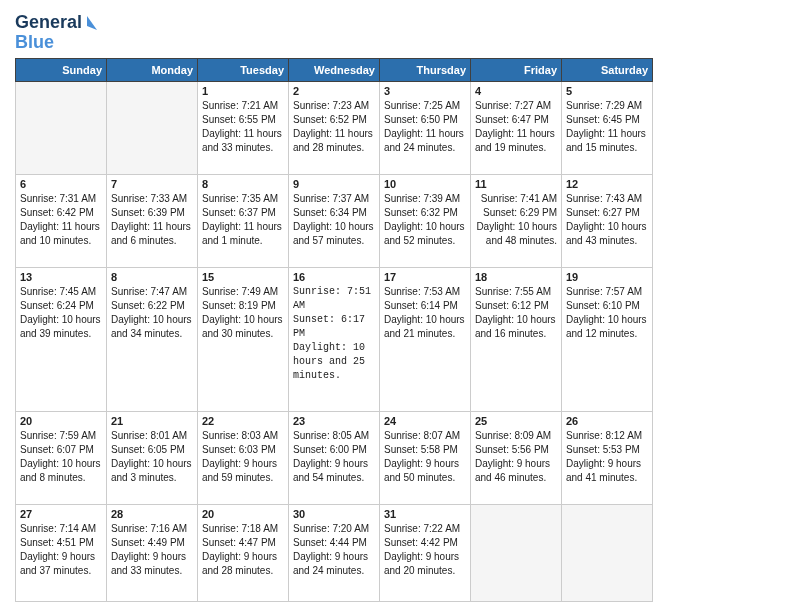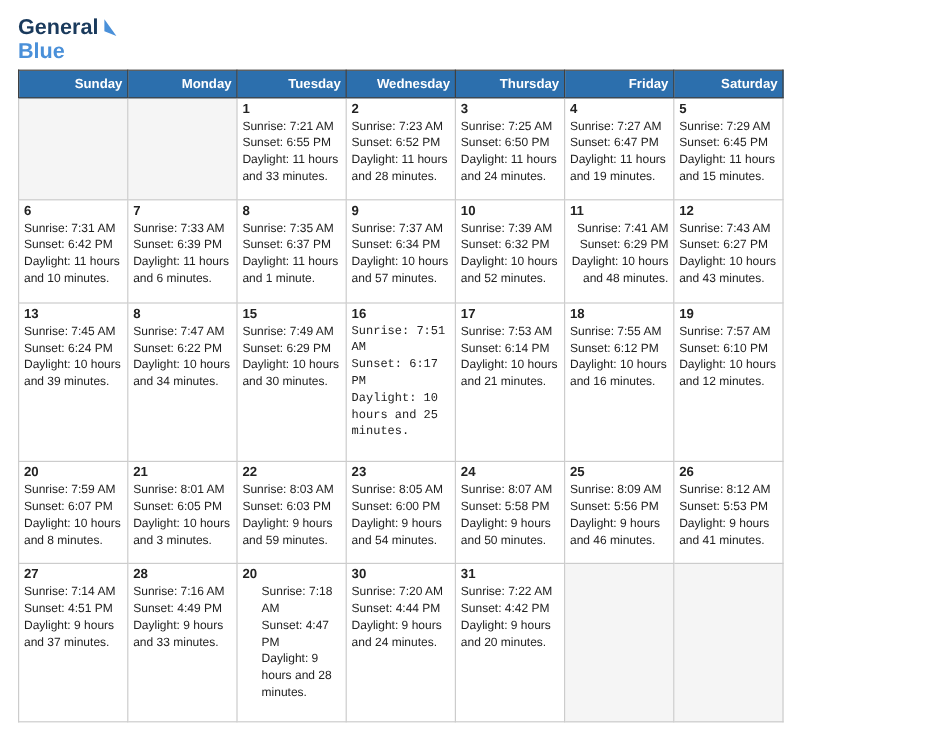--- a/index.html
+++ b/index.html
@@ -201,21 +201,21 @@
           </td>
           <td>
             <span class="day-num">8</span>
             <div class="cell-text" style="white-space: pre-line;">Sunrise: 7:47 AM
 Sunset: 6:22 PM
 Daylight: 10 hours and 34 minutes.</div>
           </td>
           <td>
             <span class="day-num">15</span>
             <div class="cell-text" style="white-space: pre-line;">Sunrise: 7:49 AM
-Sunset: 6:29 PM
+Sunset: 8:19 PM
 Daylight: 10 hours and 30 minutes.</div>
           </td>
           <td>
             <span class="day-num">16</span>
             <div class="cell-text" style="white-space: pre-line; font-family: Liberation Mono, monospace;">Sunrise: 7:51 AM
 Sunset: 6:17 PM
 Daylight: 10 hours and 25 minutes.</div>
           </td>
           <td>
             <span class="day-num">17</span>
@@ -288,21 +288,21 @@
 Daylight: 9 hours and 37 minutes.</div>
           </td>
           <td>
             <span class="day-num">28</span>
             <div class="cell-text" style="white-space: pre-line;">Sunrise: 7:16 AM
 Sunset: 4:49 PM
 Daylight: 9 hours and 33 minutes.</div>
           </td>
           <td>
             <span class="day-num">20</span>
-            <div class="cell-text" style="white-space: pre-line; margin-left: 16px;">Sunrise: 7:18 AM
+            <div class="cell-text" style="white-space: pre-line;">Sunrise: 7:18 AM
 Sunset: 4:47 PM
 Daylight: 9 hours and 28 minutes.</div>
           </td>
           <td>
             <span class="day-num">30</span>
             <div class="cell-text" style="white-space: pre-line;">Sunrise: 7:20 AM
 Sunset: 4:44 PM
 Daylight: 9 hours and 24 minutes.</div>
           </td>
           <td>

